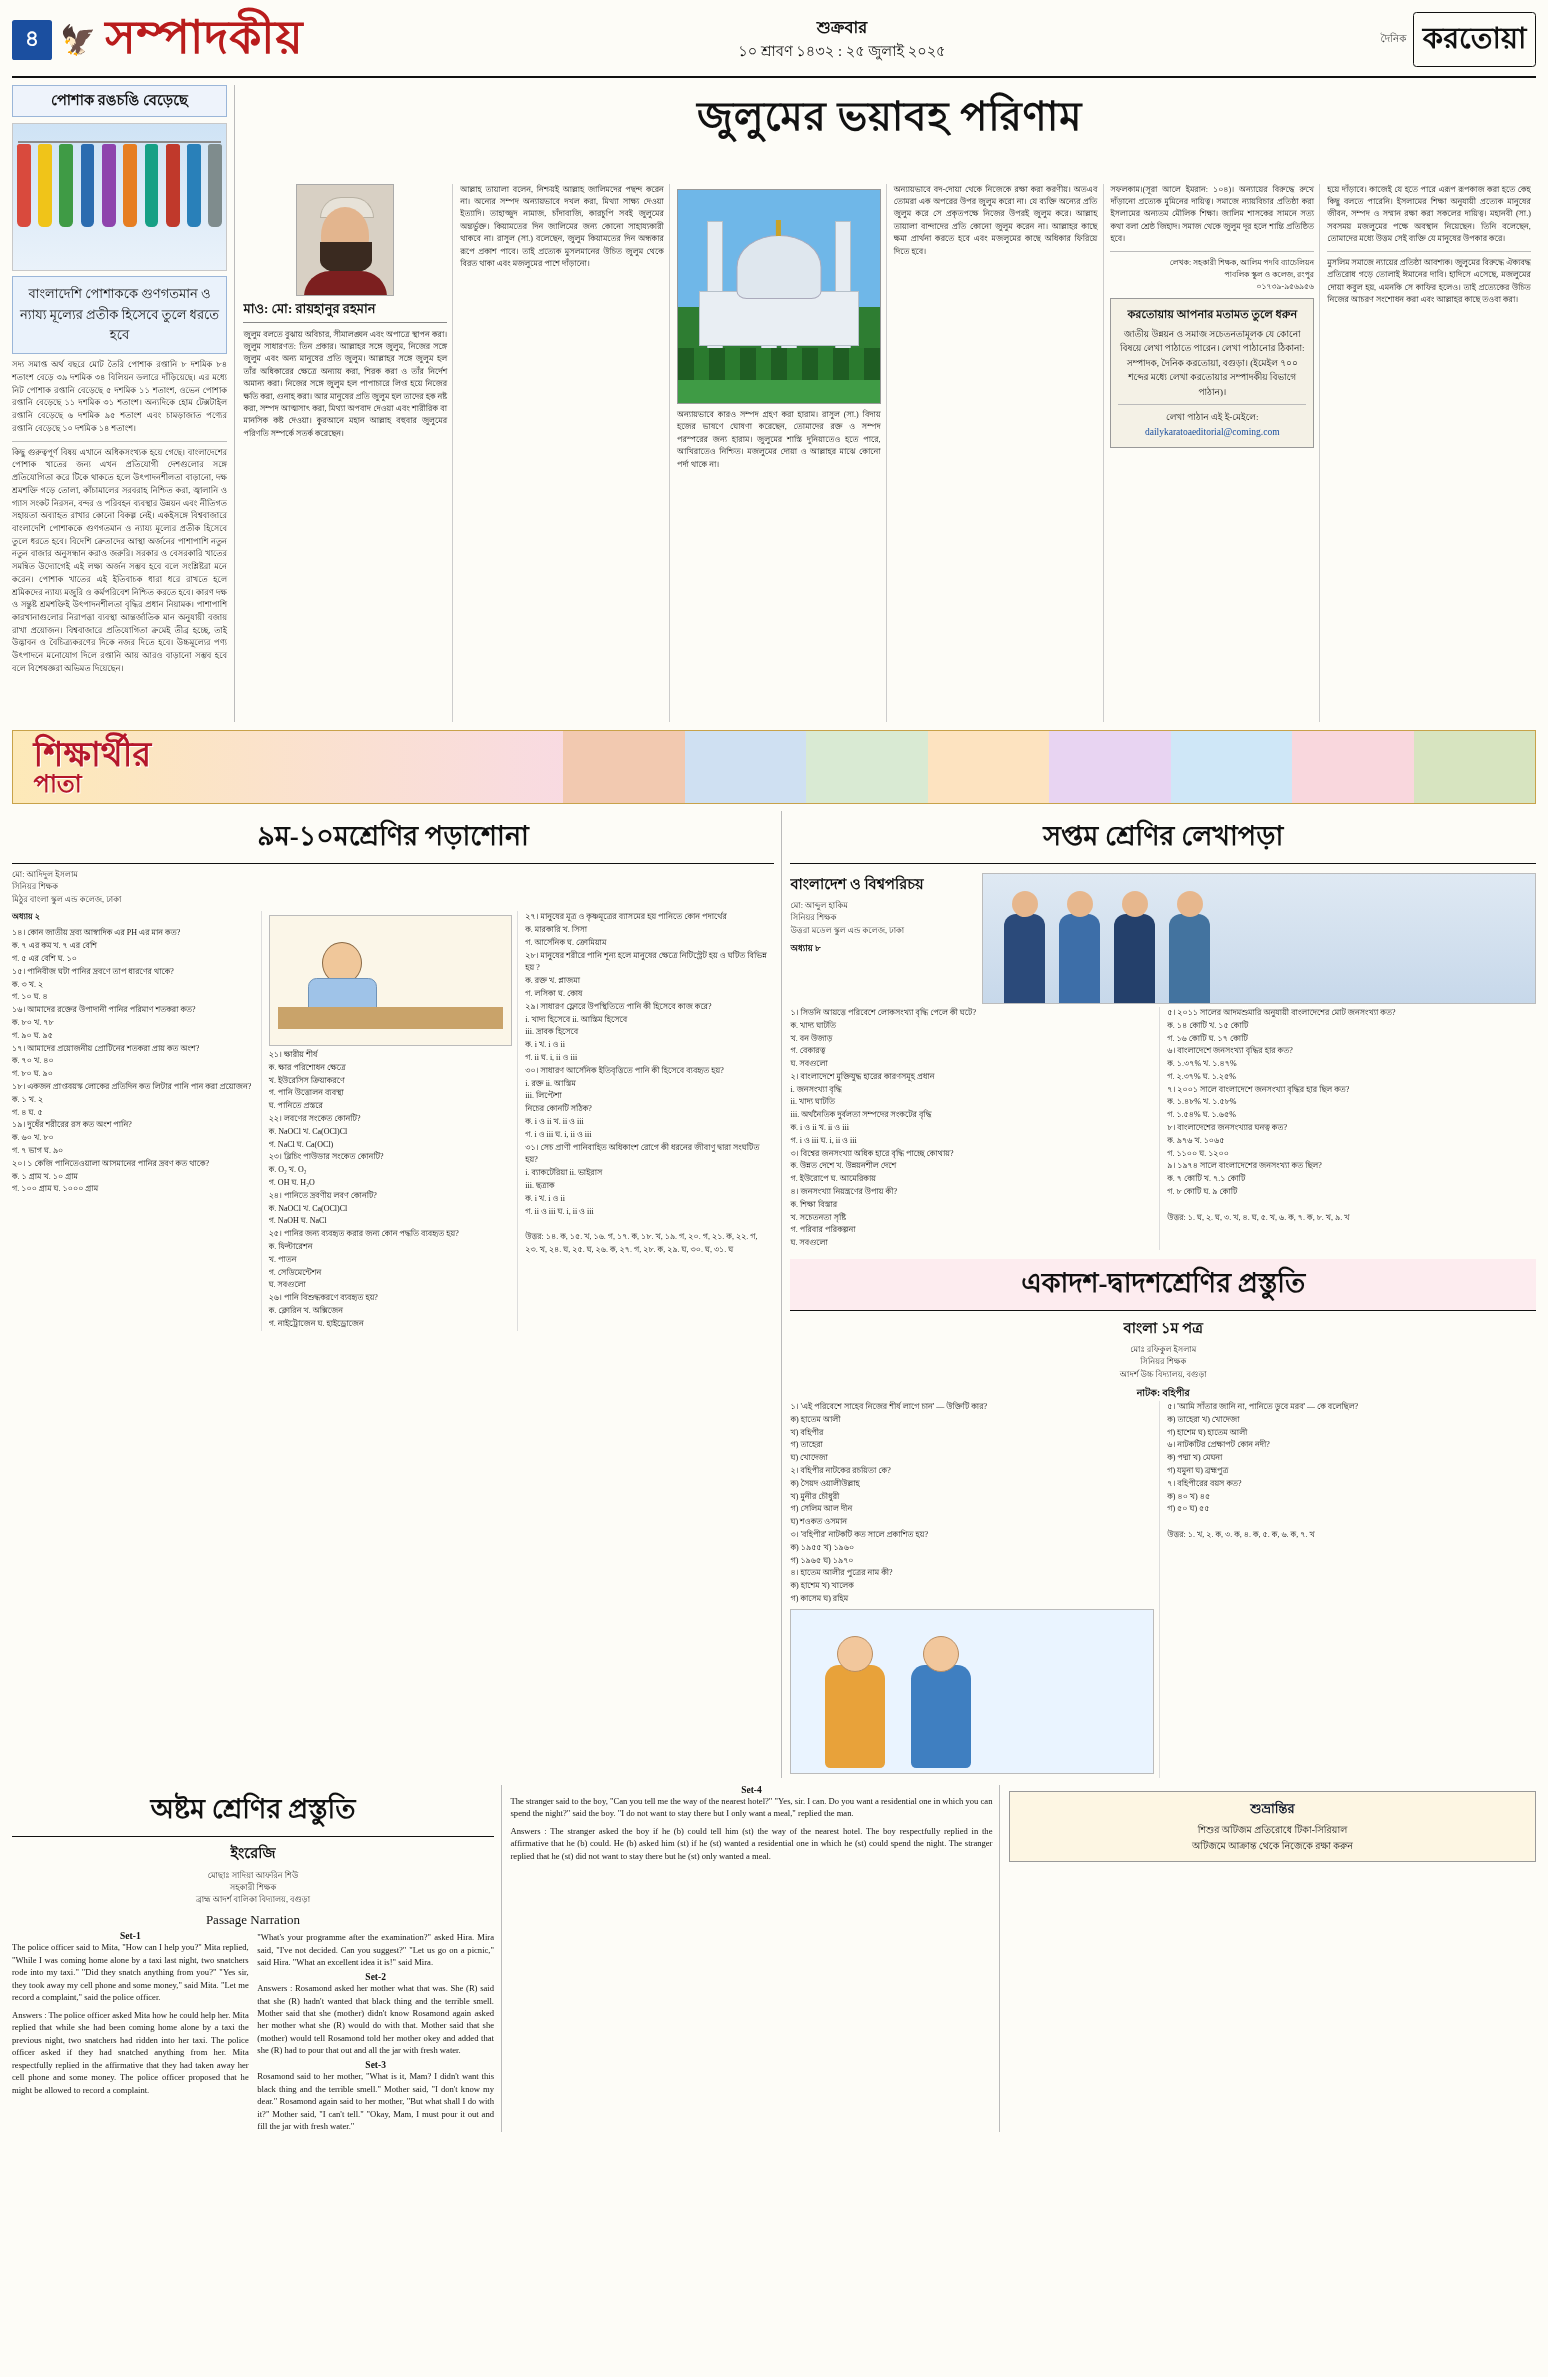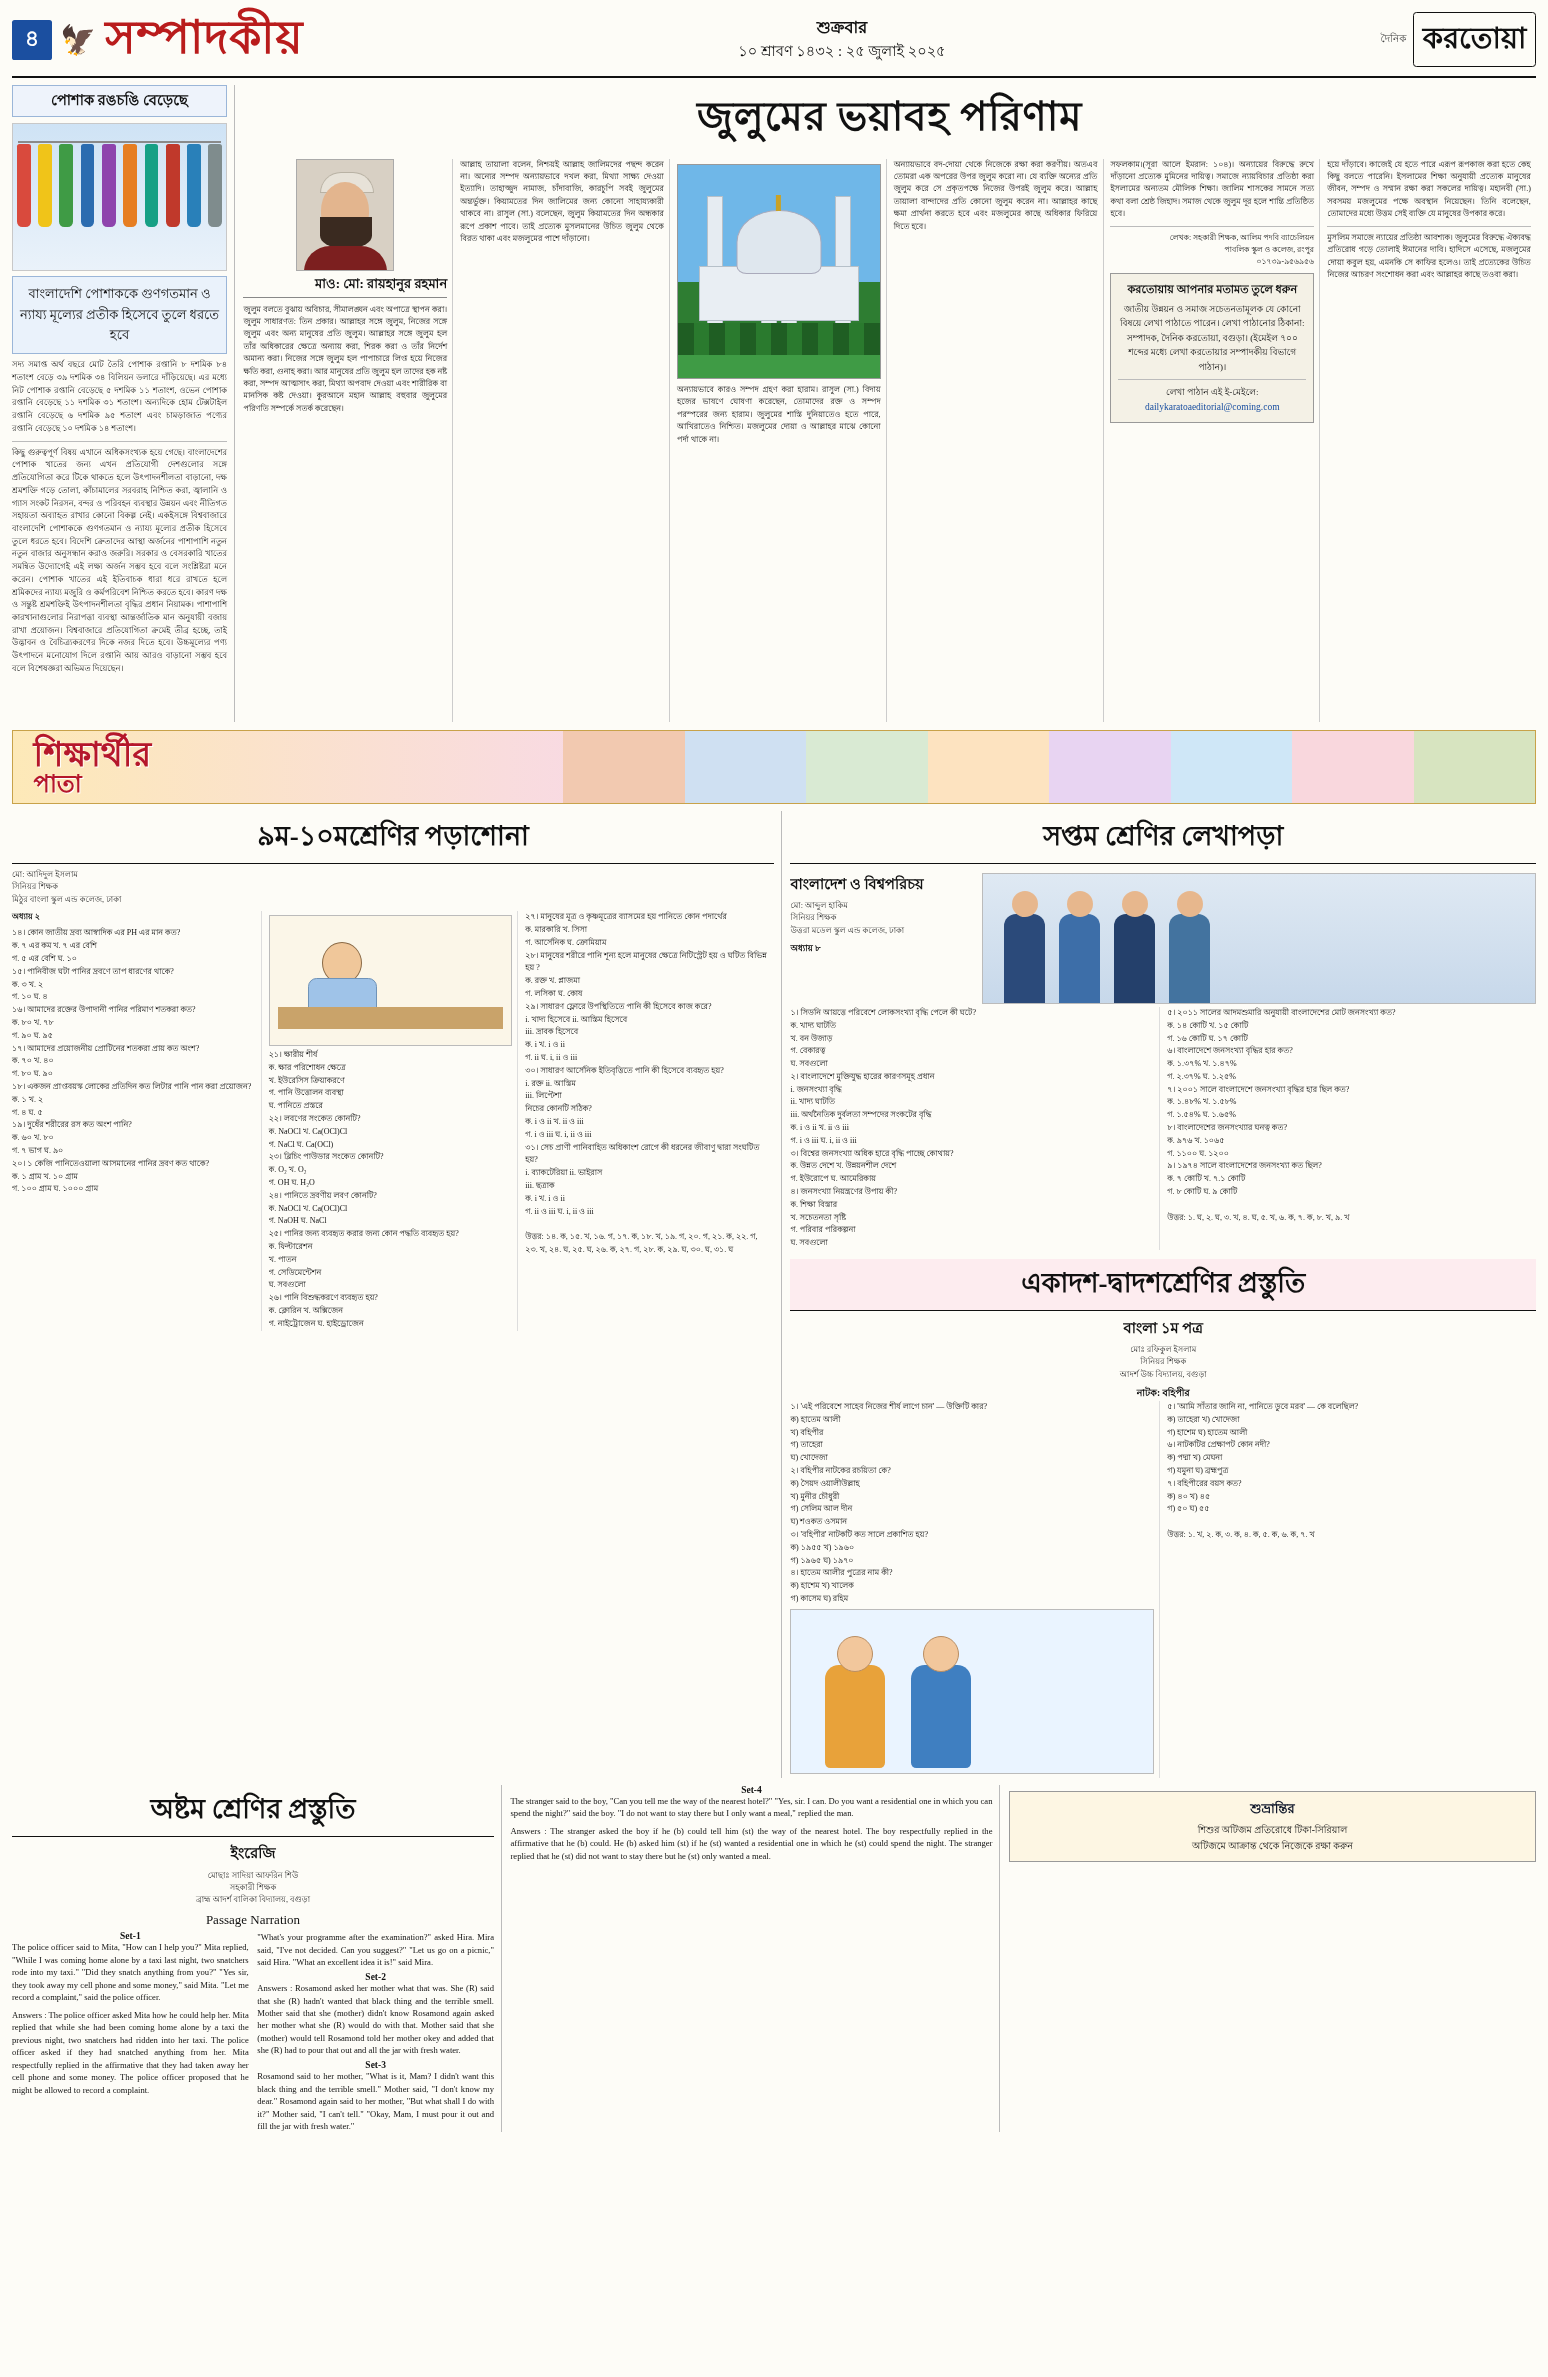--- a/index.html
+++ b/index.html
@@ -22,31 +22,31 @@
   .top{display:flex;gap:8.6px;margin-top:6.9px;height:637px;}
   .col-left{width:215px;border-right:0.9px solid #bbb;padding-right:6.9px;}
   .box-title{background:#eef3fb;border:0.9px solid #9bb6d8;text-align:center;font-size:14.6px;font-weight:bold;padding:3.4px;}
   .photo-clothes{height:146px;margin:5.2px 0;background:linear-gradient(#cfe3f5,#eaf2fa);border:0.9px solid #c8c8c8;position:relative;overflow:hidden;}
   .hanger-row{position:absolute;top:20.6px;left:0;right:0;height:107px;display:flex;justify-content:space-around;align-items:flex-start;}
   .shirt{width:13.8px;height:83px;border-radius:2.6px 2.6px 5.2px 5.2px;}
   .rail{position:absolute;top:17px;left:5.2px;right:5.2px;height:2.6px;background:#8a8a8a;}
   .callout{background:#eaf2fb;border:0.9px solid #9bb6d8;font-size:13px;line-height:1.6;text-align:center;padding:6.9px 5.2px;margin-bottom:5.2px;}
   .body-text{font-size:8.2px;line-height:1.55;text-align:justify;color:#1a1a1a;}
 
-  .col-main{flex:1;display:flex;flex-direction:column;}
+  .col-main{flex:1;display:flex;flex-direction:column;gap:25px;}
   .headline{text-align:center;font-size:40px;font-weight:bold;letter-spacing:0.9px;margin:0 0 6.9px 0;}
   .main-cols{display:flex;gap:6.9px;flex:1;}
   .mcol{flex:1;font-size:8px;line-height:1.55;text-align:justify;border-right:0.9px solid #ccc;padding-right:5.2px;}
   .mcol:last-child{border-right:none;}
   .author-photo{width:96px;height:110px;margin:0 auto 3.4px;background:#d8d0c4;border:0.9px solid #aaa;position:relative;overflow:hidden;}
   .face{position:absolute;left:24px;top:22.4px;width:48px;height:57px;background:#e3b58e;border-radius:50% 50% 45% 45%;}
   .cap{position:absolute;left:22.4px;top:12px;width:52px;height:19px;background:#e7e2d8;border-radius:26px 26px 0 0;border:0.9px solid #b9b2a4;}
   .beard{position:absolute;left:22.4px;top:57px;width:52px;height:31px;background:#3a2a20;border-radius:0 0 40% 40%;}
   .shoulders{position:absolute;left:6.9px;top:86px;width:83px;height:26px;background:#7c1f1f;border-radius:34px 34px 0 0;}
-  .author-name{text-align:right;font-weight:bold;font-size:13px;margin:3.4px 0 5.2px;border-bottom:0.9px solid #888;padding-bottom:3.4px;}
+  .author-name{text-align:left;font-weight:bold;font-size:13px;margin:3.4px 0 5.2px;border-bottom:0.9px solid #888;padding-bottom:3.4px;}
   .mosque{height:213px;margin:5.2px 0;background:linear-gradient(#6fb7e8 0 55%,#2e7d32 55% 100%);border:0.9px solid #999;position:relative;overflow:hidden;}
   .dome{position:absolute;left:50%;transform:translateX(-50%);top:45px;width:83px;height:62px;background:#dfe7ee;border-radius:50% 50% 12% 12%;border:0.9px solid #aab;}
   .dome:after{content:"";position:absolute;left:50%;transform:translateX(-50%);top:-15.5px;width:5.2px;height:15.5px;background:#c9a227;}
   .minaret{position:absolute;width:13.8px;height:129px;background:#e6ecf2;border:0.9px solid #b6c0c9;top:31px;}
   .m1{left:29px;} .m2{right:29px;} .m3{left:83px;height:103px;top:57px;} .m4{right:83px;height:103px;top:57px;}
   .mosque-body{position:absolute;left:20.6px;right:20.6px;top:101px;height:53px;background:#e9eef3;border:0.9px solid #b6c0c9;}
   .trees{position:absolute;left:0;right:0;bottom:20.6px;height:34px;background:repeating-linear-gradient(90deg,#1f5e23 0 15.5px,#2a7a2e 15.5px 31px);}
   .lawn{position:absolute;left:0;right:0;bottom:0;height:22.4px;background:#3f9b45;}
   .contact-box{border:0.9px solid #999;background:#f4f1e6;font-size:9px;line-height:1.6;padding:6.9px;margin-top:5.2px;text-align:center;}
   .contact-title{font-weight:bold;font-size:11.2px;margin-bottom:3.4px;}

